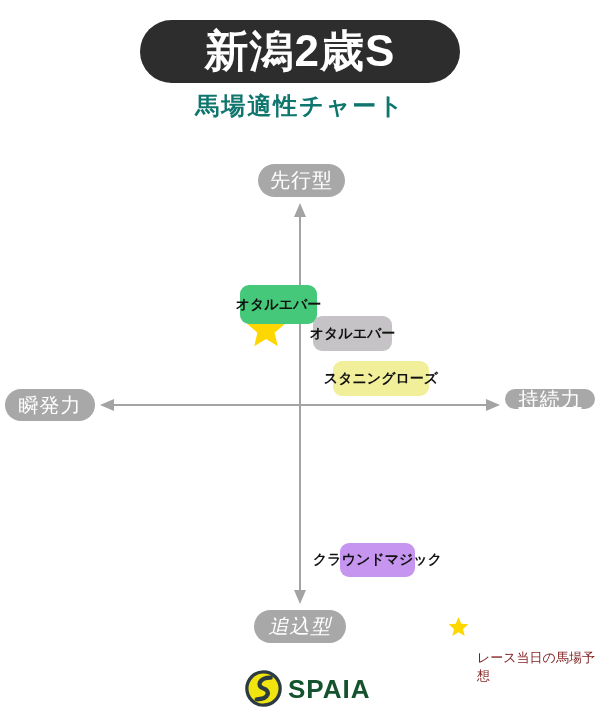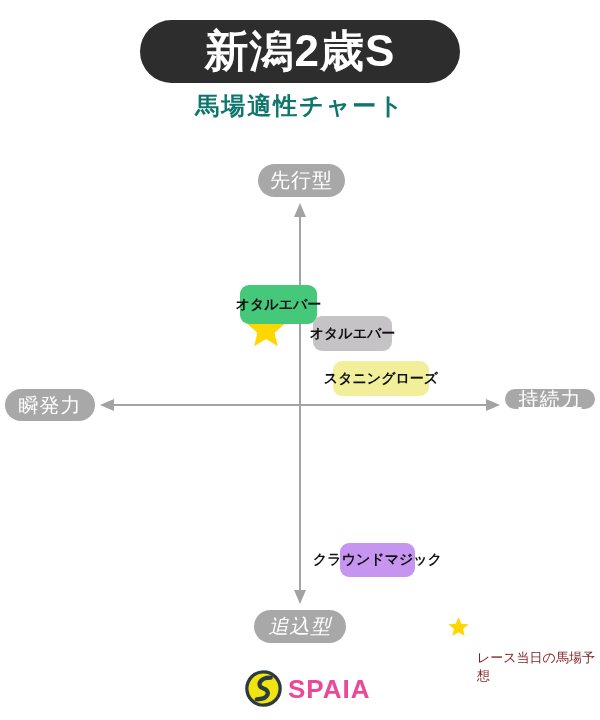--- a/index.html
+++ b/index.html
@@ -28,21 +28,21 @@
   .axis-pill.left{left:5px;top:389px;width:90px;height:32px;text-align:center;}
   .axis-pill.right{left:505px;top:389px;width:90px;height:20px;text-decoration:underline;}
   
   .horse-label{
     border-radius:9px;display:flex;align-items:center;justify-content:center;
     font-size:14px;font-weight:bold;color:#111;white-space:nowrap;overflow:visible;margin-top:34px;
   }
   
   .legend-label{left:477px;top:621px;font-size:13px;color:#7f1d1d;margin-top:28px;}
   
-  .brand-text{left:288px;top:674px;font-size:26px;font-weight:bold;color:#ec4899;letter-spacing:1px;}
+  .brand-text{left:288px;top:674px;font-size:26px;font-weight:bold;color:#14532d;letter-spacing:1px;}
   svg{display:block;}
 </style>
 </head>
 <body>
 
 <div id="page">
 
   <div class="abs title-pill">
     <span>新潟2歳S</span>
   </div>

